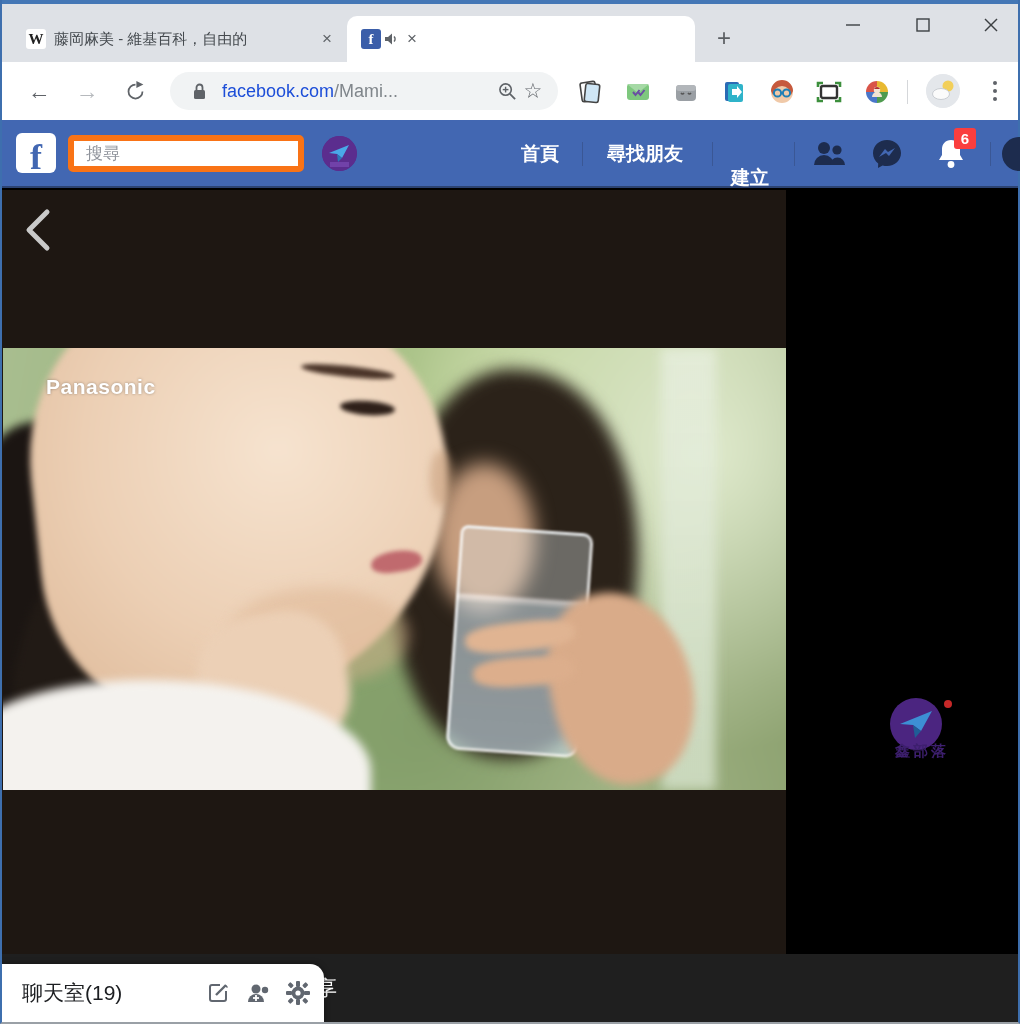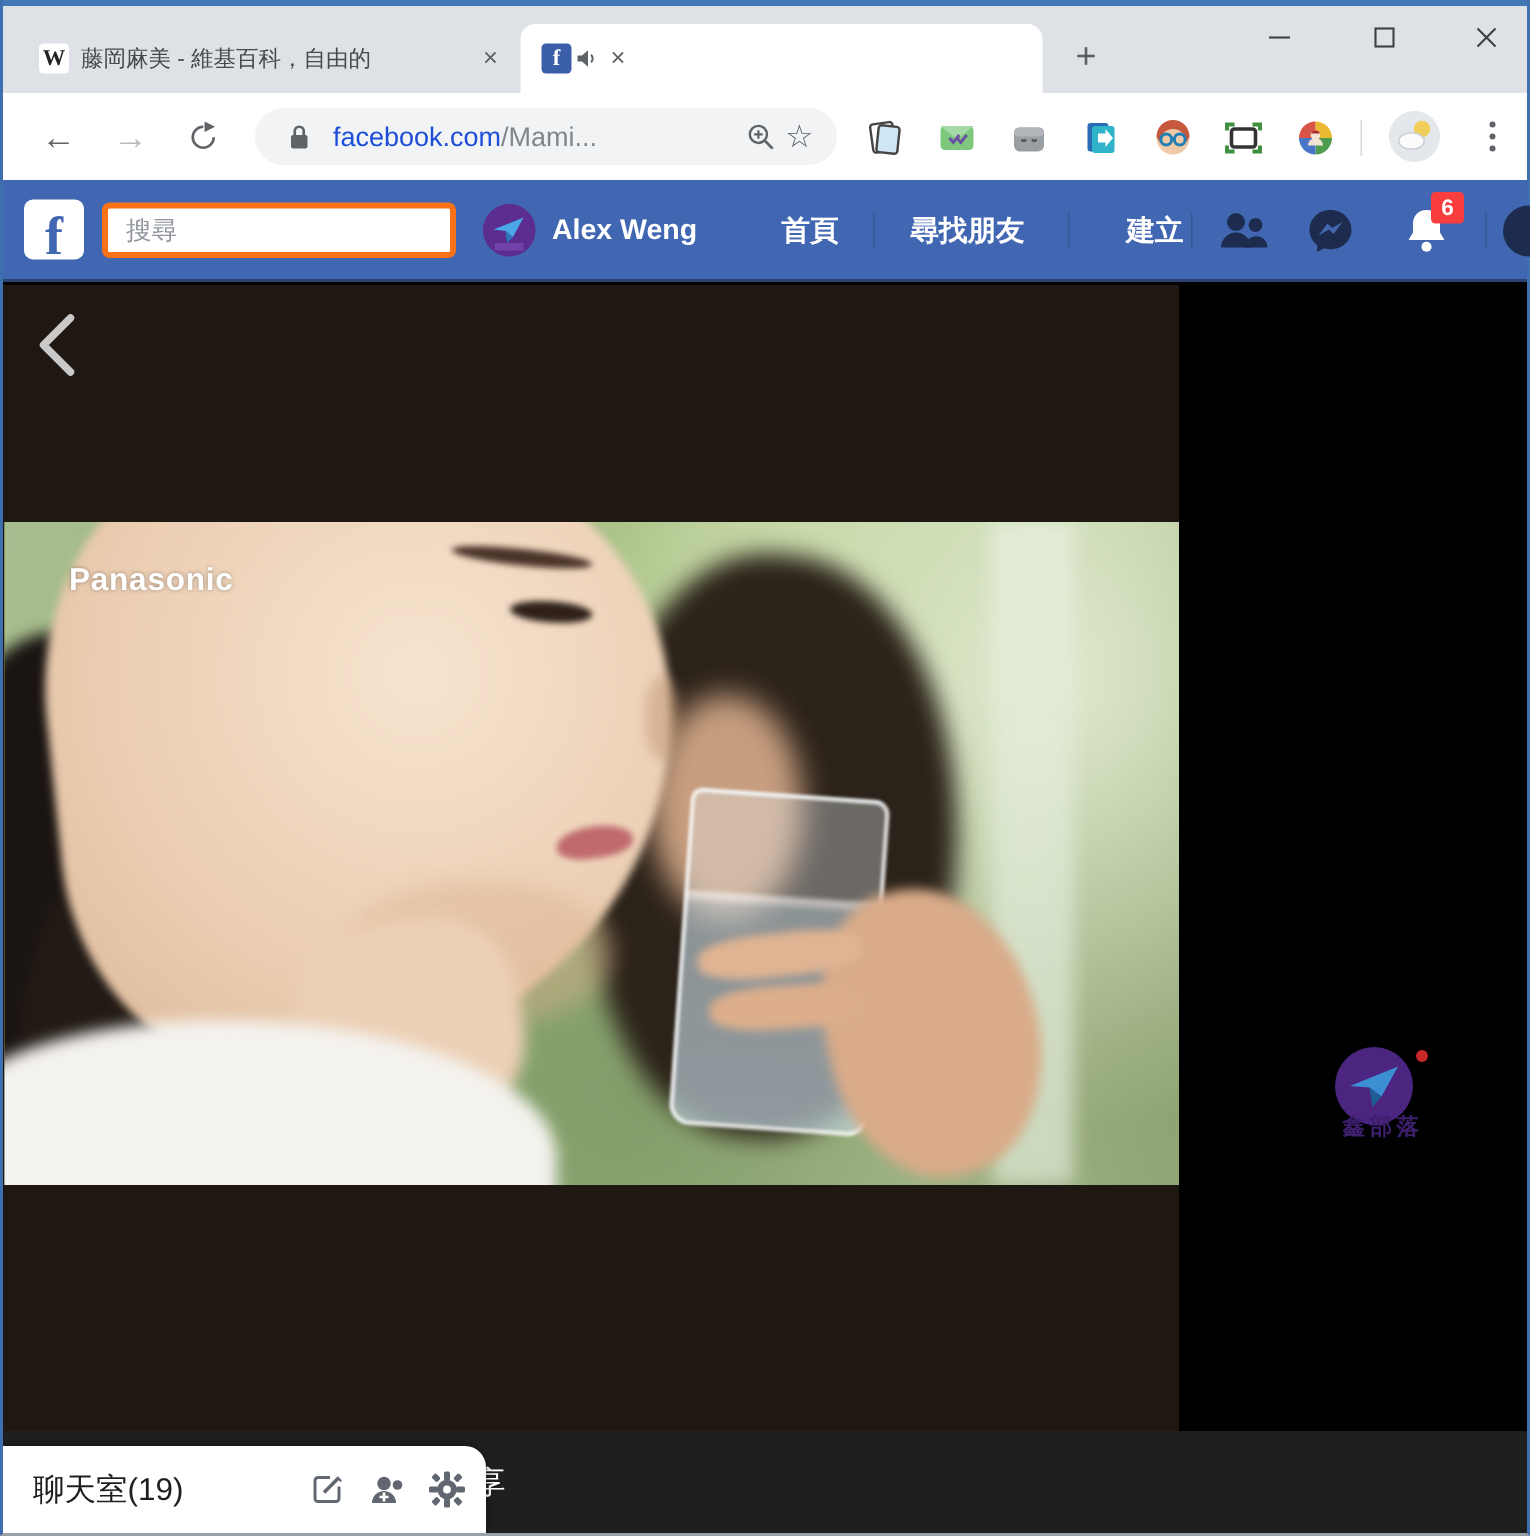--- a/index.html
+++ b/index.html
@@ -54,21 +54,21 @@
   .menu3 i { width:4px; height:4px; border-radius:50%; background:#5f6368; }
 
   
   .fbnav { position:absolute; left:0; top:120px; width:100%; height:68px; background:#4267b2;
            border-bottom:2px solid #2c4372; }
   .fblogo { position:absolute; left:14px; top:13px; width:40px; height:40px; background:#fff; border-radius:6px;
             display:flex; align-items:flex-end; justify-content:center; overflow:hidden; }
   .fblogo span { color:#4267b2; font-size:36px; font-weight:bold; line-height:0.82;
                  font-family:"Liberation Serif","DejaVu Serif",serif; }
   .fbsearch { position:absolute; left:66px; top:15px; width:236px; height:37px; background:#fff; border-radius:5px;
-              display:flex; align-items:center; overflow:hidden; border:4px solid #f97316; }
+              display:flex; align-items:center; overflow:hidden; border:6px solid #f97316; }
   .fbsearch input { flex:1; border:none; outline:none; font-size:17px; padding:0 6px 0 12px; color:#1d2129;
                     font-family:inherit; background:transparent; }
   .fbsearch input::placeholder { color:#90949c; }
   .fbavatar { position:absolute; left:320px; top:16px; width:35px; height:35px; border-radius:50%;
               background:#5b2d8e; overflow:hidden; }
   .fbusername { position:absolute; left:366px; top:0; height:68px; display:flex; align-items:center;
                 color:#fff; font-weight:bold; font-size:19px; }
   .fblink { position:absolute; top:0; height:68px; display:flex; align-items:center; color:#fff;
             font-weight:bold; font-size:19px; }
   .fbdivider { position:absolute; top:22px; width:1px; height:24px; background:#3a5795; }
@@ -314,27 +314,26 @@
     </div>
 
     <div class="fbavatar">
       <svg width="35" height="35" viewBox="0 0 35 35">
         <circle cx="17.5" cy="17.5" r="17.5" fill="#5b2d8e"></circle>
         <polygon points="7,17 27,9 20,22 15,18" fill="#4aa8e8"></polygon>
         <polygon points="15,18 20,22 16,26" fill="#2b77b8"></polygon>
         <rect x="8" y="26" width="19" height="5" fill="#7a4bb5" opacity="0.7"></rect>
       </svg>
     </div>
-    <div class="fbusername">Alex Weng</div>
 
     <div class="fblink" style="left:519px;">首頁</div>
     <div class="fbdivider" style="left:580px;"></div>
     <div class="fblink" style="left:605px;">尋找朋友</div>
     <div class="fbdivider" style="left:710px;"></div>
-    <div class="fblink" style="left:749px;">建立</div>
+    <div class="fblink" style="left:729px;margin-top:24px;">建立</div>
     <div class="fbdivider" style="left:792px;"></div>
 
     <div class="jewel" style="left:810px;">
       <svg width="34" height="30" viewBox="0 0 34 30">
         <circle cx="12" cy="9" r="6" fill="#1d2c4e"></circle>
         <path d="M2 26 a10 10 0 0 1 20 0 z" fill="#1d2c4e"></path>
         <circle cx="25" cy="11" r="4.6" fill="#1d2c4e"></circle>
         <path d="M18 26 a7.5 7.5 0 0 1 15 0 z" fill="#1d2c4e"></path>
       </svg>
     </div>

